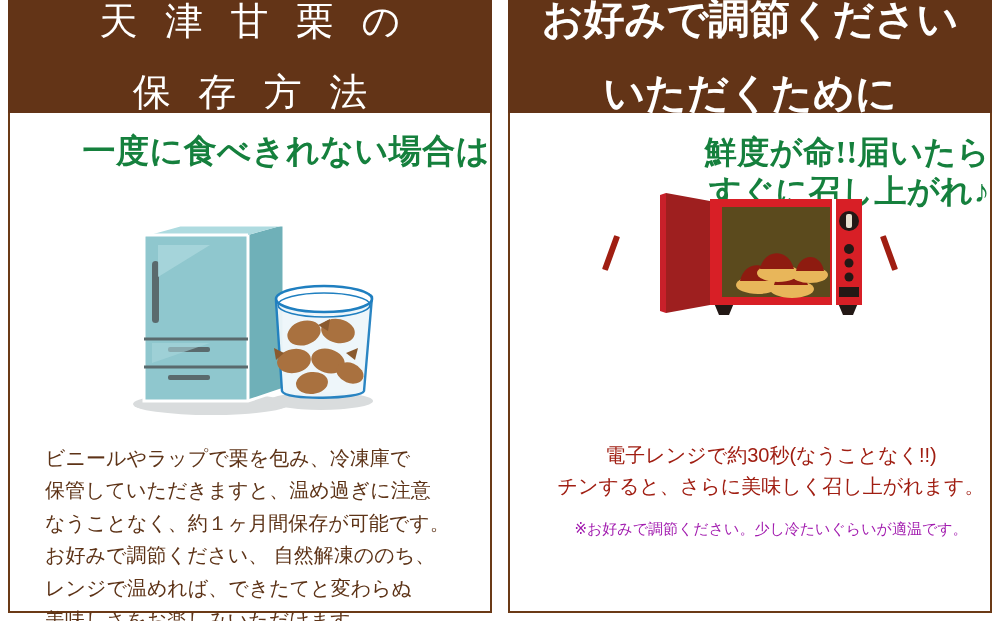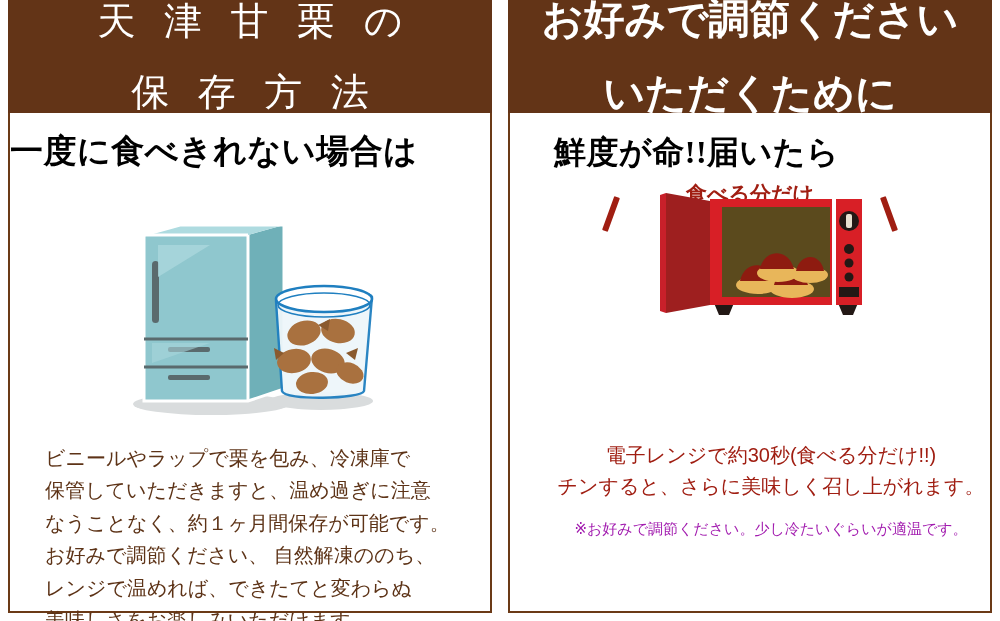--- a/index.html
+++ b/index.html
@@ -54,38 +54,38 @@
     height: 498px;
   }
 
   
   .hdr-title {
     color: #ffffff;
     line-height: 1.12;
     margin: 0;
   }
   .hdr-title.serif {
-    font-family: Liberation Sans, sans-serif;
+    font-family: Liberation Serif, serif;
     font-size: 38px;
     letter-spacing: 9px;
     font-weight: 400;
     text-indent: 9px;
   }
   .hdr-title.gothic {
     font-family: "Liberation Sans", "DejaVu Sans", sans-serif;
     font-size: 41px;
     font-weight: 700;
     letter-spacing: 0px;
   }
   .hdr-line2-indent { display: block; margin-top: 28px; }
 
   
   .sub-heading {
-    text-align: left;
-    color: #000000;
+    text-align: right;
+    color: #15803d;
     margin: 0;
     padding: 0;
   }
   .sub-left {
     font-family: "Liberation Serif", "DejaVu Serif", serif;
     font-size: 33px;
     line-height: 1.22;
     padding-top: 18px;
     letter-spacing: 0.5px;
   }
@@ -247,20 +247,21 @@
       <h1 class="hdr-title gothic">
         <span>お好みで調節ください</span>
         <span class="hdr-line2-indent">いただくために</span>
       </h1>
     </header>
 
     <div class="panel-body">
 
       <h2 class="sub-heading sub-right">
         <span>鮮度が命!!届いたら</span>
+        <span>すぐに召し上がれ♪</span>
       </h2>
 
       <div class="callout">
         <i class="slash left"></i>
         <i class="slash right"></i>
         <span>食べる分だけ</span>
         <span>レンチン約30秒!!</span>
       </div>
 
       <div class="illus illus-micro">
@@ -293,21 +294,21 @@
             <path d="M164,94 C168,74 192,72 198,94 Z" fill="#8e1b10"></path>
             <ellipse cx="168" cy="82" rx="21" ry="9" fill="#e8b65a"></ellipse>
             <path d="M150,78 C154,58 178,56 184,78 Z" fill="#8e1b10"></path>
             <ellipse cx="200" cy="84" rx="18" ry="8" fill="#e8b65a"></ellipse>
             <path d="M186,80 C190,62 210,61 214,80 Z" fill="#8e1b10"></path>
           </g>
         </svg>
       </div>
 
       <p class="body-text para-right">
-        <span>電子レンジで約30秒(食べる分だけ!!)</span>
+        <span>電子レンジで約30秒(なうことなく!!)</span>
         <span>チンすると、さらに美味しく召し上がれます。</span>
       </p>
 
       <p class="body-text note-right">
         <span>※お好みで調節ください。少し冷たいぐらいが適温です。</span>
       </p>
 
     </div>
   </section>
 

